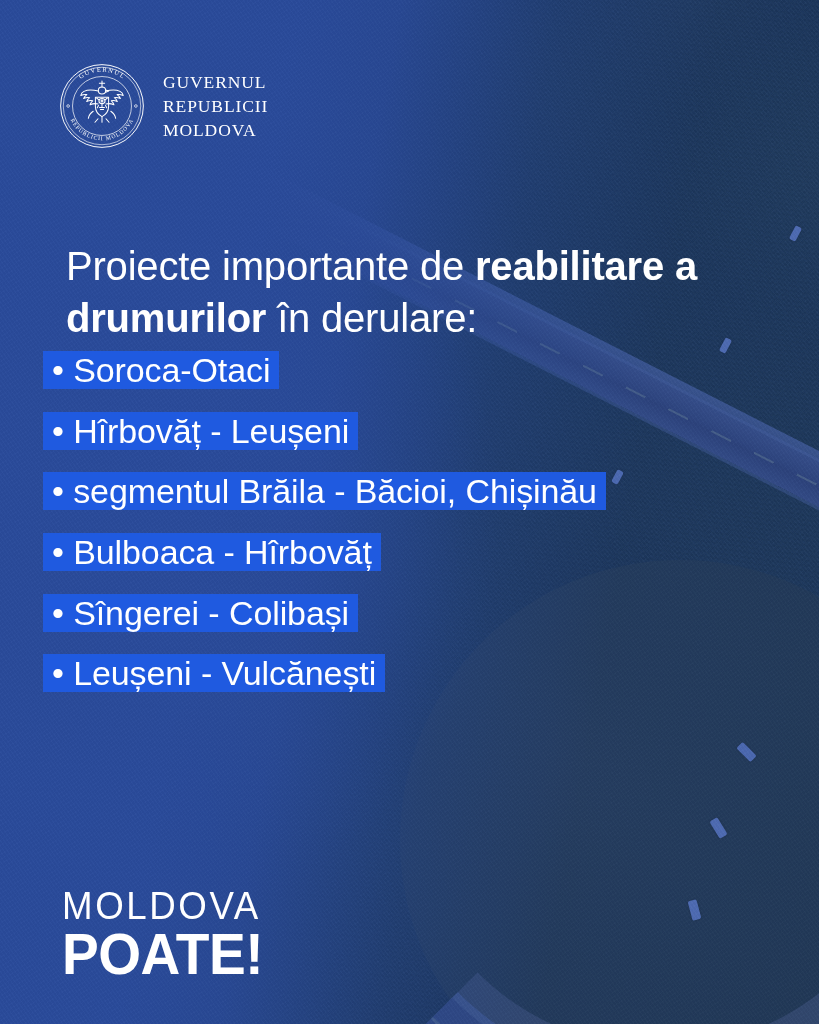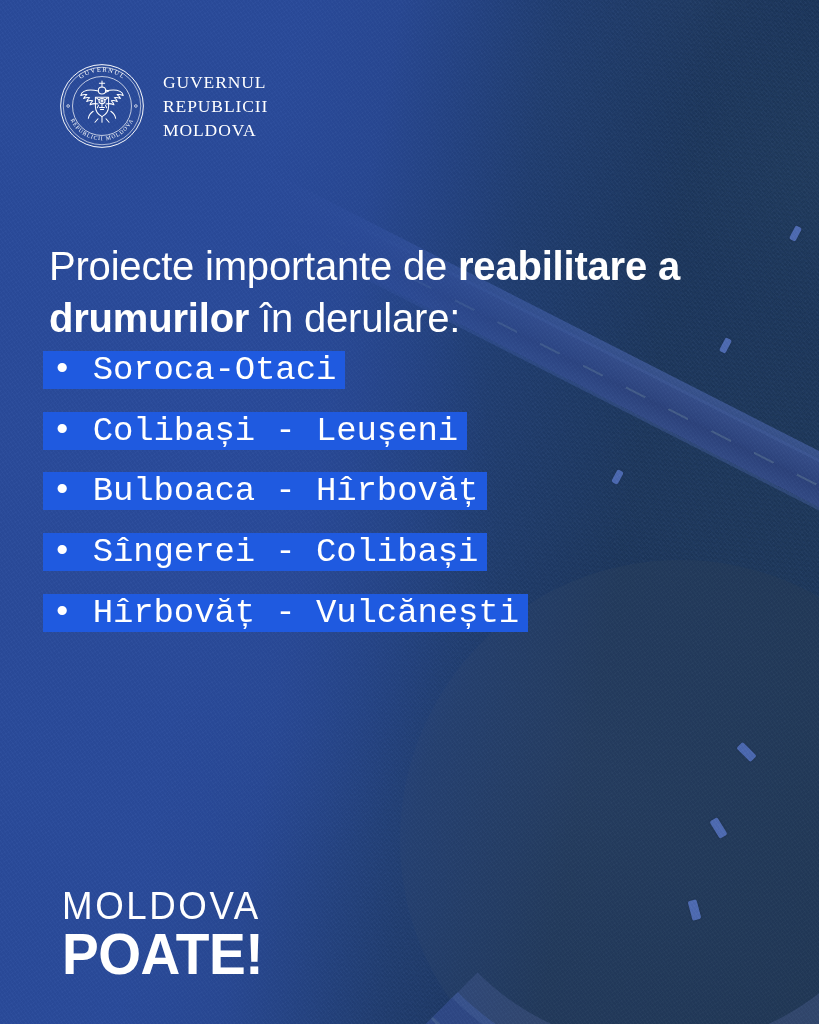--- a/index.html
+++ b/index.html
@@ -206,21 +206,21 @@
     font-size: 17.5px;
     line-height: 1.38;
     letter-spacing: .9px;
     font-weight: 400;
   }
   .gov-words span { display: block; }
 
   
   .headline {
     position: absolute;
-    left: 49px;
+    left: 66px;
     top: 240px;
     width: 690px;
     color: #ffffff;
     font-size: 40px;
     line-height: 1.30;
     font-weight: 400;
     letter-spacing: -.2px;
   }
   .headline b { font-weight: 700; }
 
@@ -240,21 +240,20 @@
     display: inline;
     color: #ffffff;
     font-size: 34px;
     line-height: 1.52;
     font-weight: 400;
     background-color: #1f5ae0;
     box-shadow: 9px 0 0 #1f5ae0, -9px 0 0 #1f5ae0;
     box-decoration-break: clone;
     -webkit-box-decoration-break: clone;
     letter-spacing: -.1px;
-    font-family: Liberation Mono, monospace;
   }
   .project-item .bullet { font-size: 34px; }
 
   
   .brand {
     position: absolute;
     left: 62px;
     bottom: 48px;
     color: #ffffff;
   }
@@ -356,24 +355,25 @@
         <span>GUVERNUL</span>
         <span>REPUBLICII</span>
         <span>MOLDOVA</span>
       </div>
     </div>
 
     <h1 class="headline"><span>Proiecte importante de </span><b>reabilitare</b><span> </span><b>a drumurilor</b><span> în derulare:</span></h1>
 
     <ul class="project-list">
       <li class="project-item"><span class="hl"><span class="bullet">•</span> <span>Soroca-Otaci</span></span></li>
-      <li class="project-item"><span class="hl"><span class="bullet">•</span> <span>Colibași - Leușeni</span></span></li>
+      <li class="project-item"><span class="hl"><span class="bullet">•</span> <span>Hîrbovăț - Leușeni</span></span></li>
+      <li class="project-item"><span class="hl"><span class="bullet">•</span> <span>segmentul Brăila - Băcioi, Chișinău</span></span></li>
       <li class="project-item"><span class="hl"><span class="bullet">•</span> <span>Bulboaca - Hîrbovăț</span></span></li>
       <li class="project-item"><span class="hl"><span class="bullet">•</span> <span>Sîngerei - Colibași</span></span></li>
-      <li class="project-item"><span class="hl"><span class="bullet">•</span> <span>Hîrbovăț - Vulcănești</span></span></li>
+      <li class="project-item"><span class="hl"><span class="bullet">•</span> <span>Leușeni - Vulcănești</span></span></li>
     </ul>
 
     <div class="brand">
       <span class="brand-top">MOLDOVA</span>
       <span class="brand-bottom">POATE!</span>
     </div>
 
   </div>
 </div>
 

